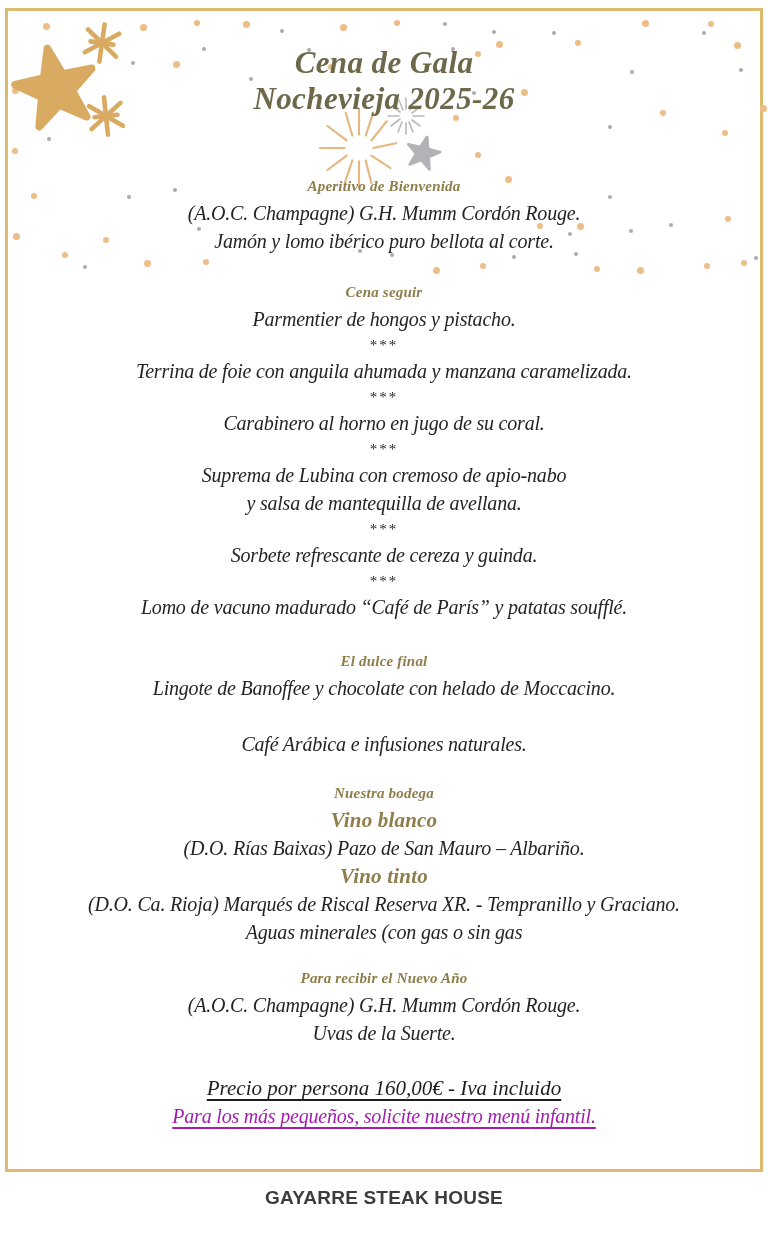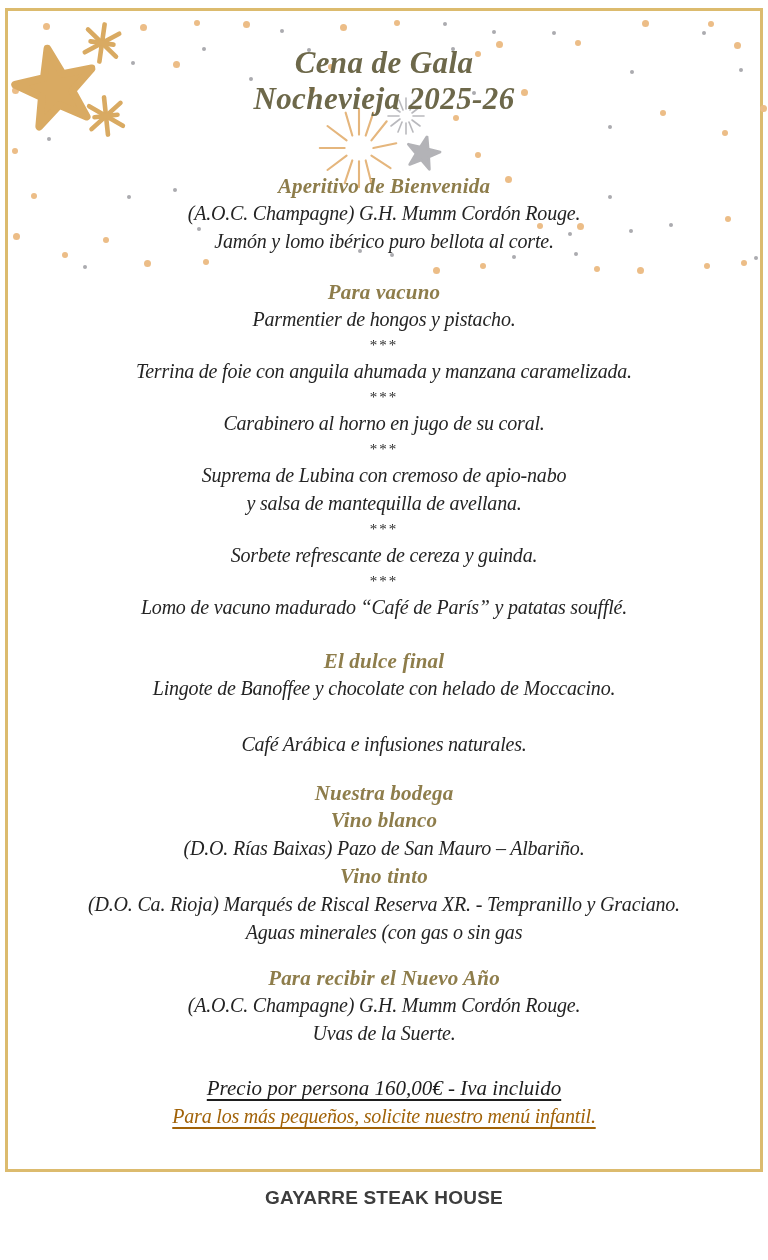--- a/index.html
+++ b/index.html
@@ -21,21 +21,21 @@
   .content{
     position:absolute;left:5px;top:11px;width:758px;
     text-align:center;color:#242424;
   }
   .title{
     margin-top:34px;
     font-size:31px;line-height:36px;font-weight:bold;font-style:italic;
     color:#6d684a;letter-spacing:.4px;
   }
   .sec-header{
-    font-size:21px;line-height:26px;font-weight:bold;font-style:italic;
+    font-size:15px;line-height:26px;font-weight:bold;font-style:italic;
     color:#8e7d4b;letter-spacing:.2px;
   }
   .subheader{
     font-size:21px;line-height:28px;font-weight:bold;font-style:italic;
     color:#8e7d4b;letter-spacing:.2px;
   }
   .item{
     font-size:20px;line-height:28px;font-style:italic;color:#242424;
     letter-spacing:-0.2px;
   }
@@ -51,21 +51,21 @@
   .section.sec-4{margin-top:19px;}
   .price-block{margin-top:27px;}
   .price-line{
     font-size:21px;line-height:28px;font-weight:normal;font-style:italic;
     text-decoration:underline;text-underline-offset:4px;
     color:#1e1e1e;
   }
   .kids-line{
     font-size:20px;line-height:28px;font-style:italic;
     text-decoration:underline;text-underline-offset:4px;
-    color:#a16207;letter-spacing:-0.2px;
+    color:#a21caf;letter-spacing:-0.2px;
   }
   .footer{
     position:absolute;left:0;top:1186px;width:768px;text-align:center;
     font-family:"Liberation Sans", sans-serif;color:#3d3d3d;
   }
   .footer-name{font-size:19px;line-height:24px;font-weight:bold;letter-spacing:.2px;}
   .footer-address{font-size:15.5px;line-height:26px;margin-top:2px;color:#404040;}
 </style>
 </head>
 <body>
@@ -212,21 +212,21 @@
       <div>Nochevieja 2025-26</div>
     </div>
 
     <div>
         <div class="section sec-0">
           <div class="sec-header">Aperitivo de Bienvenida</div>
           <div class="item">(A.O.C. Champagne) G.H. Mumm Cordón Rouge.</div>
           <div class="item">Jamón y lomo ibérico puro bellota al corte.</div>
         </div>
         <div class="section sec-1">
-          <div class="sec-header">Para vacuno</div>
+          <div class="sec-header">Cena seguir</div>
           <div class="item">Parmentier de hongos y pistacho.</div>
           <div class="sep">***</div>
           <div class="item">Terrina de foie con anguila ahumada y manzana caramelizada.</div>
           <div class="sep">***</div>
           <div class="item">Carabinero al horno en jugo de su coral.</div>
           <div class="sep">***</div>
           <div class="item">Suprema de Lubina con cremoso de apio-nabo</div>
           <div class="item">y salsa de mantequilla de avellana.</div>
           <div class="sep">***</div>
           <div class="item">Sorbete refrescante de cereza y guinda.</div>

